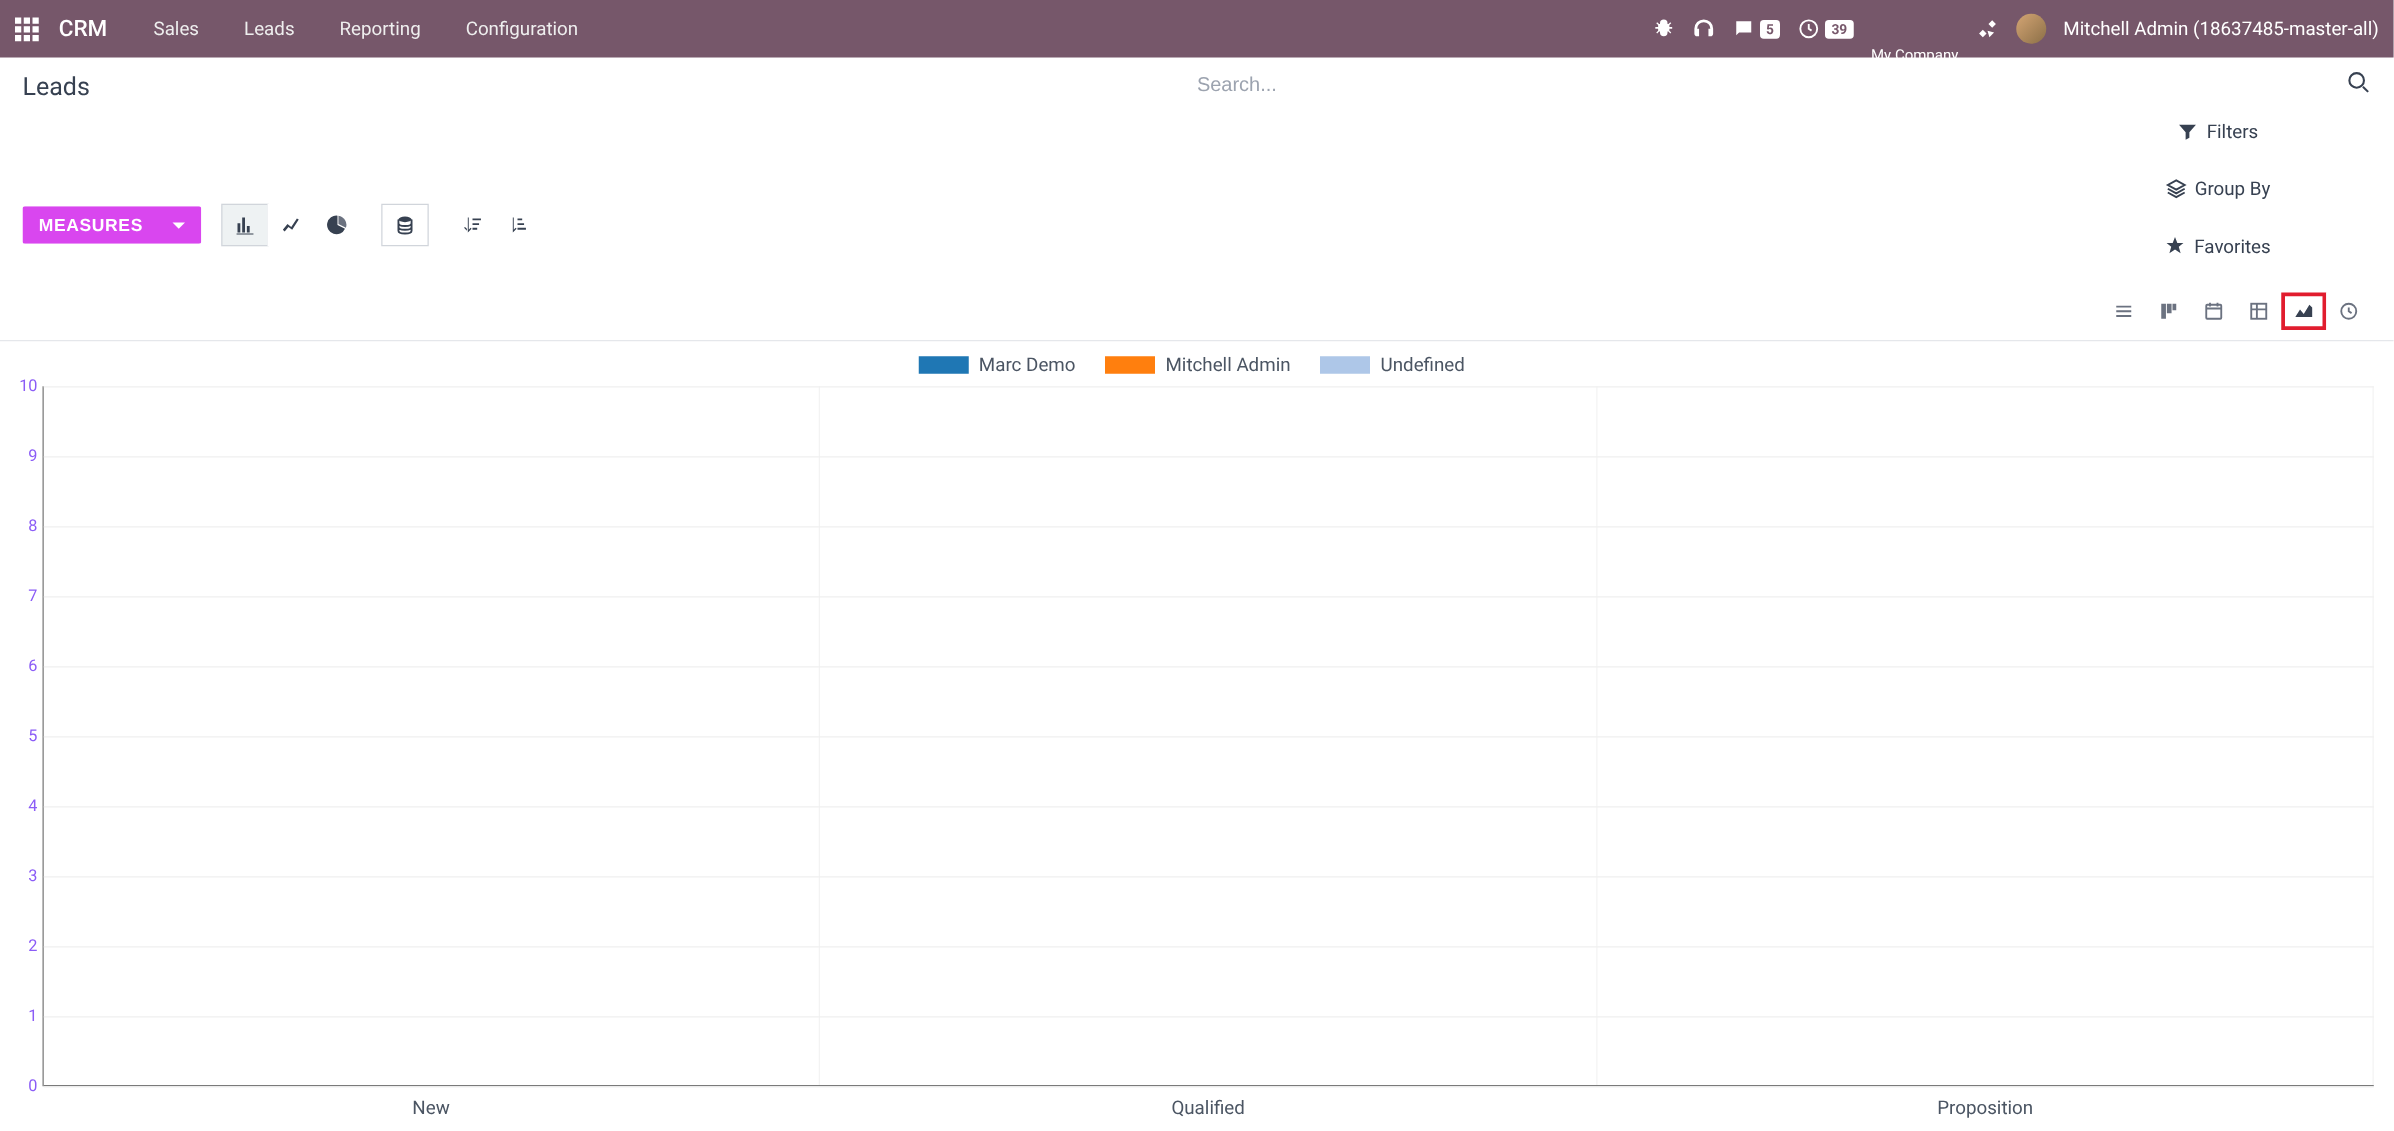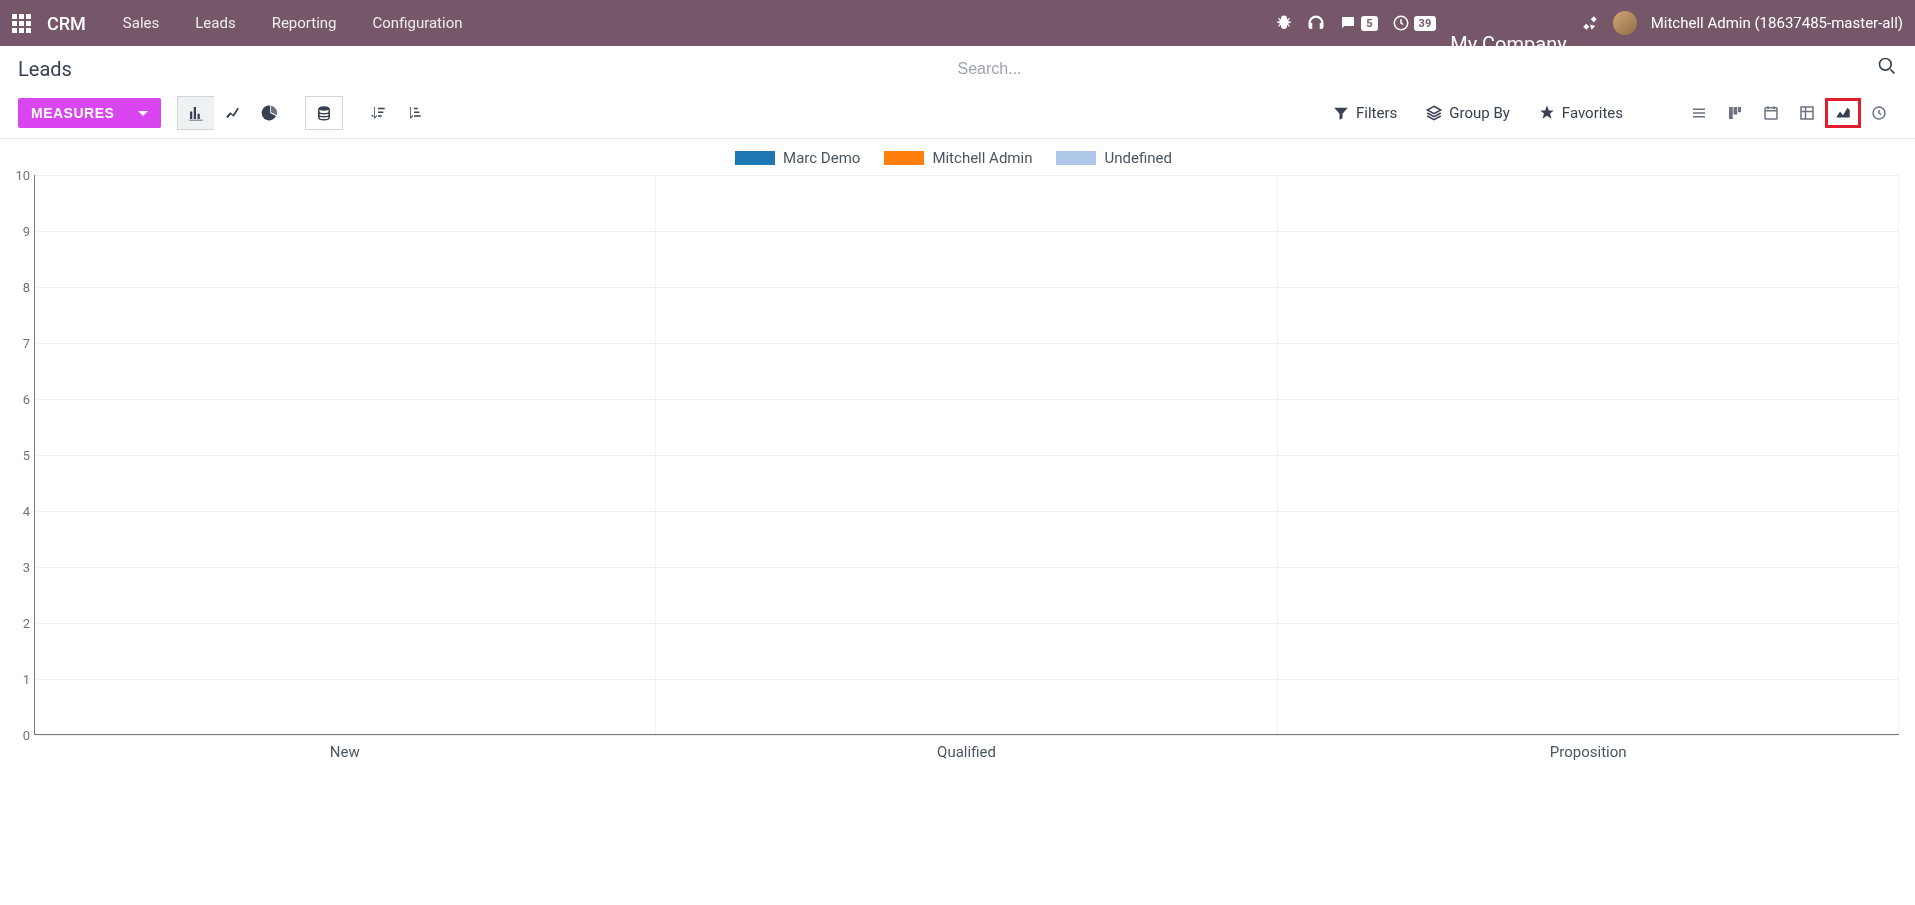--- a/index.html
+++ b/index.html
@@ -8,21 +8,21 @@
 .navbar{background:#76576a;height:46px;display:flex;align-items:center;color:#fff;padding:0 12px;}
 .navbar-left{display:flex;align-items:center;gap:8px;}
 .apps-icon{display:grid;grid-template-columns:repeat(3,5px);grid-template-rows:repeat(3,5px);gap:2px;}
 .apps-icon span{background:#fff;width:5px;height:5px;}
 .brand{font-size:18px;font-weight:500;margin:0 15px 0 8px;}
 .nav-link{color:#eee;padding:0 14px;font-size:15px;cursor:pointer;}
 .navbar-right{margin-left:auto;display:flex;align-items:center;gap:14px;}
 .nav-ico{width:18px;height:18px;fill:#fff;display:block;}
 .badge-wrap{display:flex;align-items:center;gap:4px;}
 .badge-num{background:#fff;color:#76576a;border-radius:3px;font-size:11px;font-weight:700;padding:1px 5px;}
-.company-name{font-size:20px;margin-top:41px;}
+.company-name{font-size:12px;margin-top:41px;}
 .avatar{width:24px;height:24px;border-radius:50%;background:linear-gradient(135deg,#d4a574,#8b6f47);}
 .user-name{font-size:15px;}
 
 .control-panel{border-bottom:1px solid #e5e7eb;padding:10px 18px 8px 18px;}
 .cp-top{display:flex;align-items:center;margin-bottom:14px;}
 .page-title{font-size:20px;color:#374151;}
 .search-wrap{margin-left:auto;display:flex;flex:0 0 50%;}
 .search-input{border:none;outline:none;font-size:16px;color:#374151;flex:1;padding:4px 0;}
 .search-input::placeholder{color:#9ca3af;}
 .search-icon{width:20px;height:20px;stroke:#374151;fill:none;stroke-width:2;cursor:pointer;}
@@ -32,33 +32,33 @@
 .btn-insert{background:#fff;color:#00a09d;border:1px solid #d1d5db;font-weight:600;letter-spacing:.3px;}
 .highlight-red{border:3px solid #e11d2e!important;}
 .caret-down{width:0;height:0;border-left:5px solid transparent;border-right:5px solid transparent;border-top:5px solid #fff;}
 .chart-type-group{display:flex;gap:0;margin-left:6px;}
 .chart-type-btn{border:1px solid #d1d5db;background:#fff;width:38px;height:34px;display:flex;align-items:center;justify-content:center;cursor:pointer;border-radius:0;}
 .chart-type-btn.active{background:#eef2f3;}
 .chart-type-btn+.chart-type-btn{margin-left:-1px;}
 .sort-group{display:flex;gap:10px;margin-left:12px;}
 .sort-btn{background:transparent;border:none;width:26px;height:26px;display:flex;align-items:center;justify-content:center;cursor:pointer;}
 .ico{width:18px;height:18px;fill:#374151;}
-.search-tools{margin-left:auto;display:flex;align-items:center;gap:28px;}
+.search-tools{margin-left:auto;display:flex;align-items:center;gap:28px;flex-direction:column;}
 .tool{display:flex;align-items:center;gap:6px;cursor:pointer;font-size:15px;color:#374151;}
 .view-switch{display:flex;gap:0;margin-left:30px;}
 .view-btn{border:none;background:#fff;width:36px;height:30px;display:flex;align-items:center;justify-content:center;cursor:pointer;}
 .view-btn .ico{fill:#6b7280;}
 
 .chart-area{padding:10px 16px 0 8px;}
 .legend{display:flex;justify-content:center;gap:24px;margin-bottom:8px;}
 .legend-item{display:flex;align-items:center;gap:8px;font-size:15px;color:#4b5563;}
 .legend-swatch{width:40px;height:14px;}
 .chart{position:relative;height:560px;display:flex;}
 .yaxis{width:26px;position:relative;}
-.ytick{position:absolute;right:4px;font-size:13px;color:#737373;transform:translateY(-50%);text-align:right;}
+.ytick{position:absolute;right:4px;font-size:13px;color:#8b5cf6;transform:translateY(-50%);text-align:right;}
 .plot{flex:1;position:relative;border-left:1px solid #7a7a7a;}
 .gridline{position:absolute;left:0;right:0;border-top:1px solid #efefef;}
 .baseline{position:absolute;left:0;right:0;bottom:0;border-top:1px solid #7a7a7a;}
 .bars{position:absolute;left:0;right:0;top:0;bottom:0;display:flex;}
 .bar-slot{flex:1;position:relative;border-right:1px solid #f3f3f3;}
 .bar-stack{position:absolute;left:12.5%;width:75%;bottom:0;display:flex;flex-direction:column-reverse;}
 .seg{width:100%;}
 .xaxis{display:flex;margin-left:26px;justify-content:space-between;}
 .xlabel{flex:1;text-align:center;font-size:15px;color:#4b5563;padding-top:8px;}
 </style>

